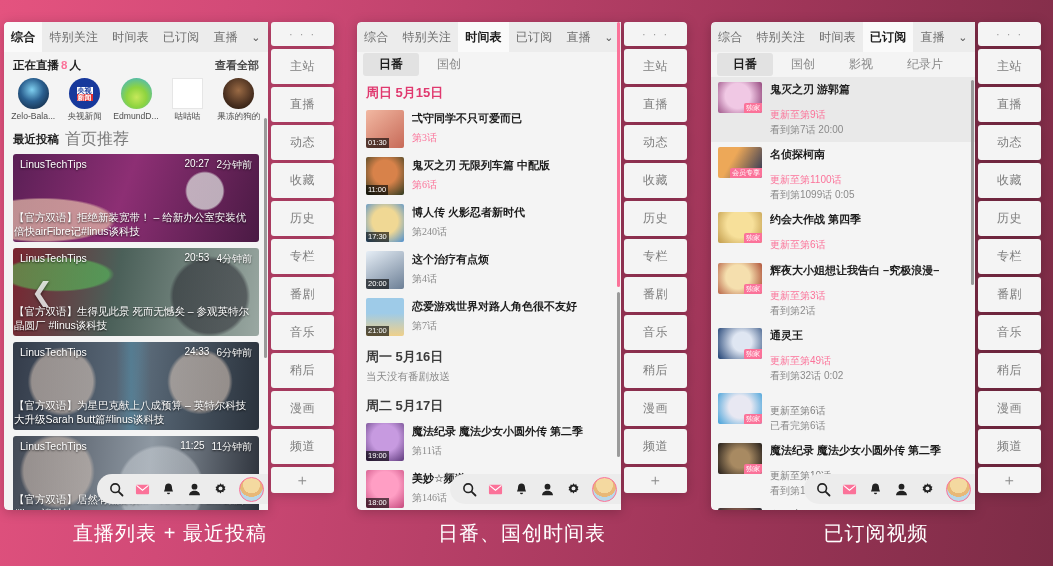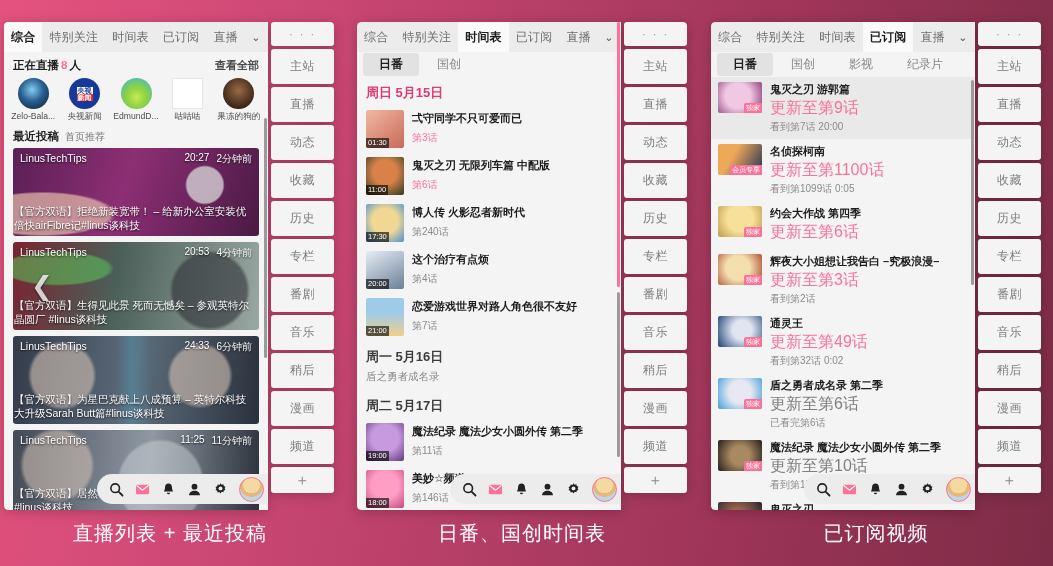--- a/index.html
+++ b/index.html
@@ -125,21 +125,21 @@
     position: relative; background: #ccc;
   }
   .live-name {
     font-size: 8.6px; color: #4e4e4e;
     white-space: nowrap; overflow: hidden; text-overflow: ellipsis;
     padding: 0 1px;
   }
 
   .posts-head { display: flex; align-items: center; gap: 6px; padding: 2px 9px 4px 9px; }
   .posts-head .t1 { font-size: 11.5px; font-weight: bold; color: #1f1f1f; }
-  .posts-head .t2 { font-size: 10px; color: #7a7a7a; }
+  .posts-head .t2 { font-size: 16px; color: #7a7a7a; }
 
   .card {
     margin: 0 9px 6px 9px;
     height: 88px;
     border-radius: 3px;
     position: relative;
     overflow: hidden;
     color: #fff;
   }
   .card .up {
@@ -182,21 +182,21 @@
   .thumb .time {
     position: absolute; left: 0; bottom: 0;
     background: rgba(0,0,0,.62); color: #fff;
     font-size: 7.5px; padding: 0 2px; line-height: 10px;
   }
   .tt-text { flex: 1 1 auto; min-width: 0; padding-top: 1px; }
   .tt-title {
     font-size: 11px; color: #1d1d1d; font-weight: bold;
     white-space: nowrap; overflow: hidden; text-overflow: ellipsis;
   }
-  .tt-ep { font-size: 10px; margin-top: 5px; color: #8a8a8a; }
+  .tt-ep { font-size: 10px; margin-top: 5px; color: #8a8a8a; font-family: Liberation Serif, serif; }
   .tt-ep.hot { color: #fb7299; }
 
   
   .sub-item {
     display: flex; gap: 8px; padding: 5px 9px 5px 7px; align-items: flex-start;
   }
   .sub-item.sel { background: #e9e9e9; }
   .sub-thumb {
     width: 44px; height: 31px; flex: 0 0 44px;
     border-radius: 2px; position: relative; overflow: hidden; background: #bbb;
@@ -205,21 +205,21 @@
     position: absolute; right: 0; bottom: 0;
     background: #fb7299; color: #fff;
     font-size: 7px; line-height: 10px; padding: 0 2px;
     border-radius: 2px 0 0 0;
   }
   .sub-text { flex: 1 1 auto; min-width: 0; }
   .sub-title {
     font-size: 11px; font-weight: bold; color: #1d1d1d;
     white-space: nowrap; overflow: hidden; text-overflow: ellipsis;
   }
-  .sub-upd { font-size: 16px; margin-top: 1px; color: #fb7299; }
+  .sub-upd { font-size: 10px; margin-top: 11px; color: #fb7299; }
   .sub-upd.grey { color: #7f7f7f; }
   .sub-prog { font-size: 10px; margin-top: 1px; color: #8a8a8a; }
 
   
   .toolbar {
     position: absolute; right: 0; bottom: 6px;
     height: 30px;
     background: #ececec;
     border-radius: 15px 0 0 15px;
     display: flex; align-items: center;
@@ -474,21 +474,21 @@
         <div class="thumb" style="background:linear-gradient(180deg,#9ecbe8 0 40%,#efd08a 100%)">
           <div class="time">21:00</div>
         </div>
         <div class="tt-text">
           <div class="tt-title">恋爱游戏世界对路人角色很不友好</div>
           <div class="tt-ep">第7话</div>
         </div>
       </div>
 
       <div class="day muted">周一 5月16日</div>
-      <div class="day-empty">盾之勇者成名录</div>
+      <div class="day-empty">当天没有番剧放送</div>
 
       <div class="day muted">周二 5月17日</div>
 
       <div class="tt-item">
         <div class="thumb" style="background:radial-gradient(circle at 50% 40%,#c79ae0 0 45%,#5e3a7c 100%)">
           <div class="time">19:00</div>
         </div>
         <div class="tt-text">
           <div class="tt-title">魔法纪录 魔法少女小圆外传 第二季</div>
           <div class="tt-ep">第11话</div>
@@ -625,21 +625,20 @@
           <div class="sub-upd">更新至第49话</div>
           <div class="sub-prog">看到第32话 0:02</div>
         </div>
       </div>
 
       <div class="sub-item">
         <div class="sub-thumb" style="background:radial-gradient(circle at 50% 45%,#e8e8f2 0 40%,#3f9fd8 100%)">
           <div class="badge">独家</div>
         </div>
         <div class="sub-text">
-          <div class="sub-title">盾之勇者成名录 第二季</div>
           <div class="sub-upd grey">更新至第6话</div>
           <div class="sub-prog">已看完第6话</div>
         </div>
       </div>
 
       <div class="sub-item">
         <div class="sub-thumb" style="background:radial-gradient(circle at 50% 50%,#a88a62 0 35%,#241e1a 100%)">
           <div class="badge">独家</div>
         </div>
         <div class="sub-text">

